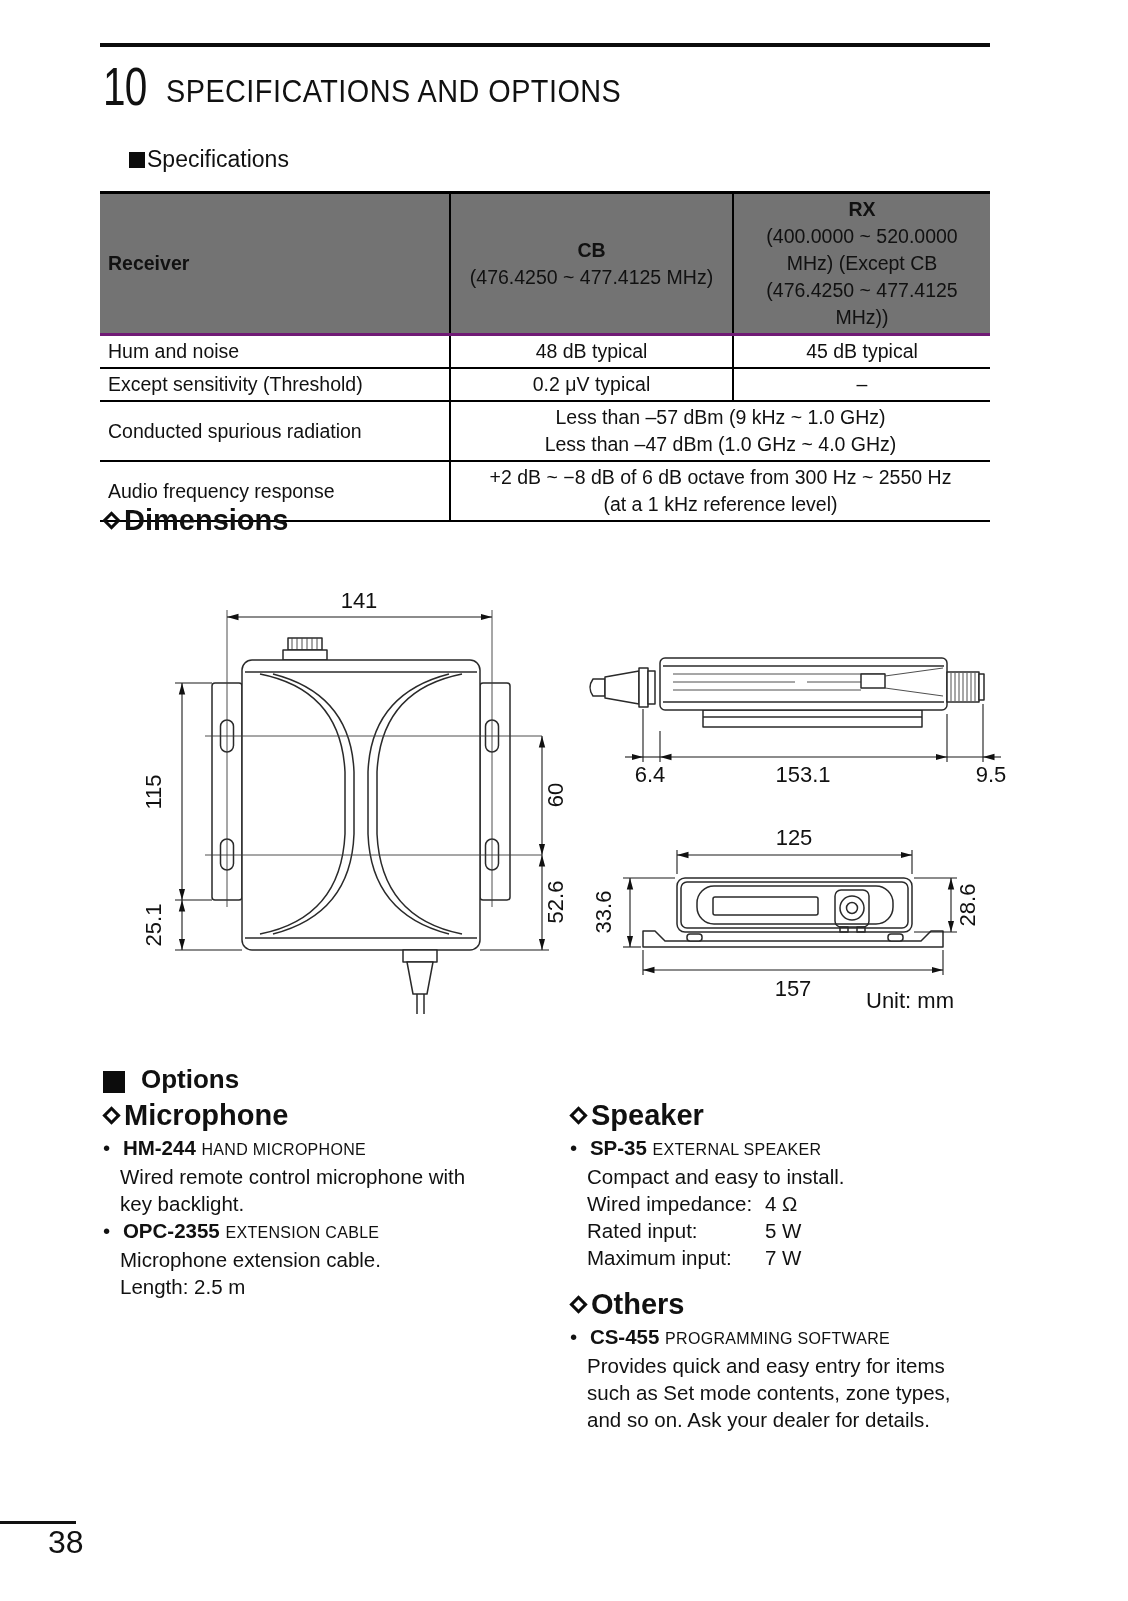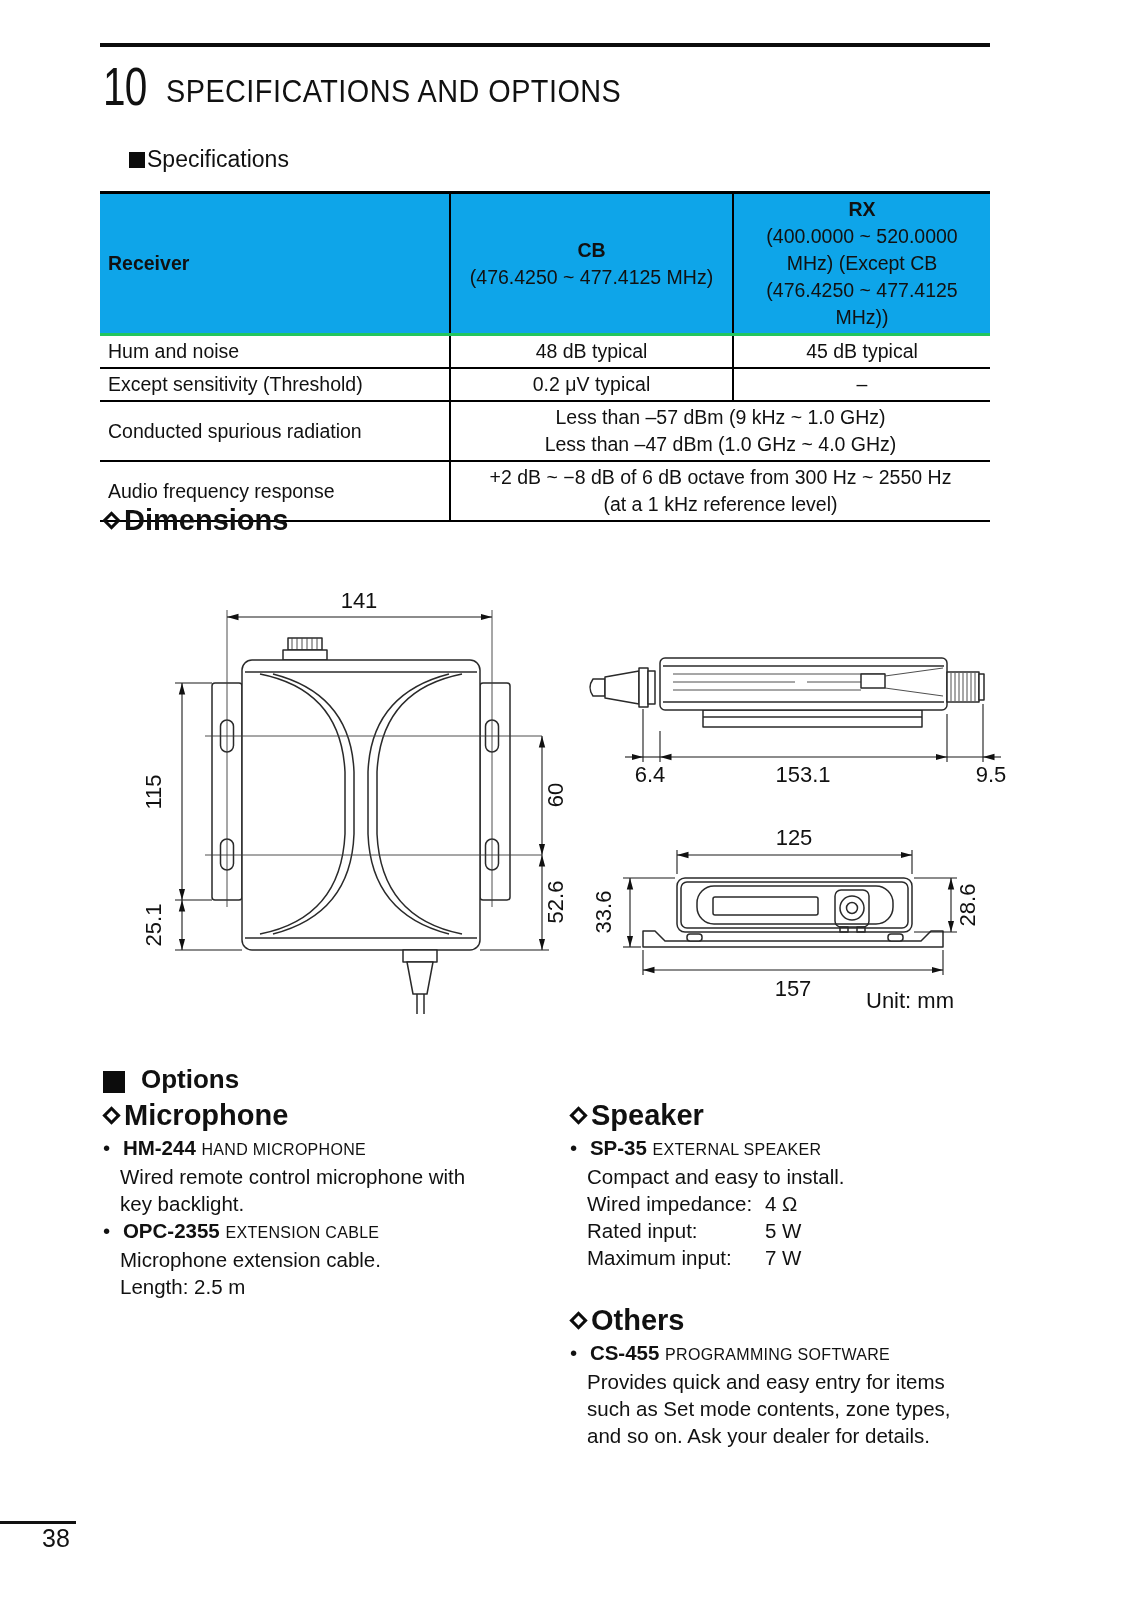--- a/index.html
+++ b/index.html
@@ -19,21 +19,21 @@
   .sq { display:inline-block; width:16px; height:16px; background:#0c0c0c; }
   .sq.big { width:22px; height:22px; }
   .dia { display:inline-block; width:13px; height:13px; border:3px solid #0c0c0c; transform:rotate(45deg); margin:0 6px 0 2px; }
 
   
   table.spec { position:absolute; left:100px; top:191px; width:890px; border-collapse:collapse;
                font-size:19.5px; line-height:27px; table-layout:fixed; }
   table.spec { border-top:3px solid #000; border-bottom:2px solid #000; }
   table.spec td { border-bottom:2px solid #000; padding:2px 8px; vertical-align:middle; }
   table.spec td + td { border-left:2px solid #000; text-align:center; }
-  table.spec tr.thead td { border-bottom:3px solid #22c55e; background:#0ea5e9; }
+  table.spec tr.thead td { border-bottom:3px solid #701a75; background:#737373; }
   table.spec tr.thead { height:112px; }
   table.spec tr.r1 { height:31px; } table.spec tr.r2 { height:30px; }
   table.spec tr.r3 { height:58px; } table.spec tr.r4 { height:56px;margin-top:22px; }
   .bold { font-weight:700; }
 
   
   .dim-heading, .opt-sub-heading { display:flex; align-items:center; font-size:29px; font-weight:700; }
   .dim-heading { position:absolute; left:103px; top:504px; }
 
   svg.drawing { position:absolute; overflow:visible; }
@@ -54,24 +54,24 @@
   .col-left { left:103px; width:440px; }
   .col-right { left:570px; width:425px; }
   .opt-sub-heading { margin-bottom:2px; line-height:34px; height:34px; }
   .opt-item { padding-left:0; }
   .opt-item::before { content:"\2022"; margin-right:7px; }
   .opt-name { font-weight:700;text-align:center; }
   .opt-type { font-size:16px; letter-spacing:0.3px; }
   .opt-desc { padding-left:17px; width:395px; }
   .opt-line2 { padding-left:17px; }
   .spec-grid { padding-left:17px; display:grid; grid-template-columns:178px auto; }
-  .others-block { margin-top:32px; }
+  .others-block { margin-top:16px; }
 
   .footer-rule { position:absolute; left:0; top:1521px; width:76px; height:3px; background:#111; }
-  .page-num { position:absolute; left:42px; top:1524px; font-size:25px;text-align:right; }
+  .page-num { position:absolute; left:48px; top:1524px; font-size:32px;text-align:right; }
 </style>
 </head>
 <body>
 
 <div class="page">
 
   <div class="top-rule"></div>
   <span class="ch-num">10</span>
   <span class="ch-title">SPECIFICATIONS AND OPTIONS</span>
 

